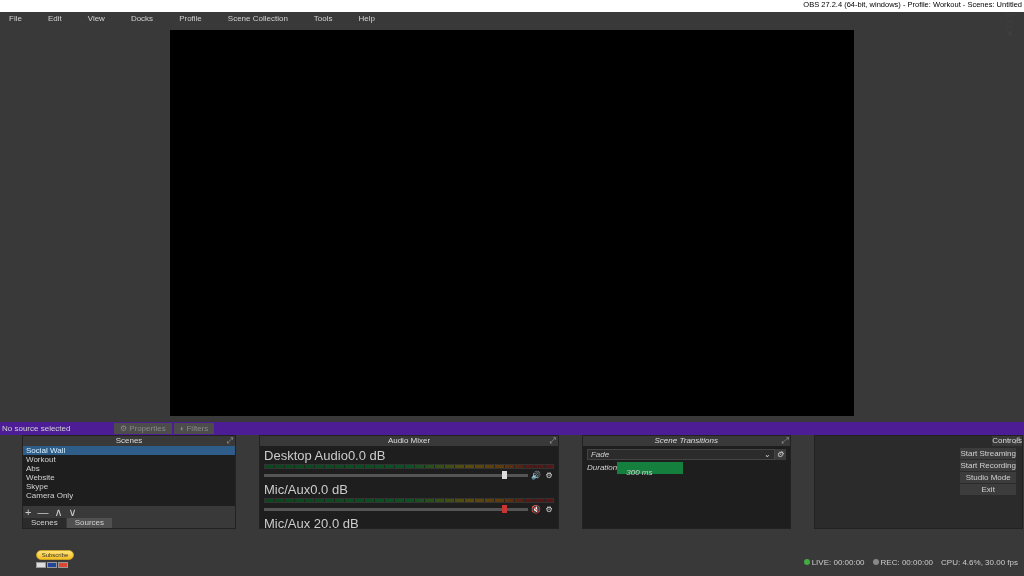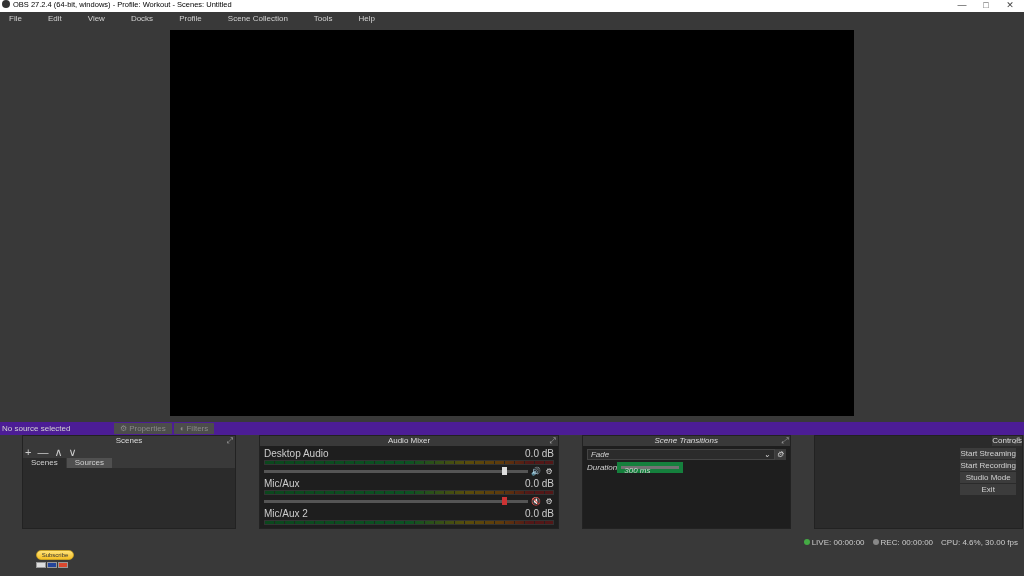--- a/index.html
+++ b/index.html
@@ -1,17 +1,17 @@
 <!DOCTYPE html>
 <html><head>
 <meta charset="utf-8">
 <style>
 * { margin:0; padding:0; box-sizing:border-box; font-family:"Segoe UI",Tahoma,sans-serif; }
 body { background:#393939; color:#d2d2d2; font-size:9px; width:1024px; height:576px; overflow:hidden; position:relative; }
-.titlebar { height:12px; background:#fff; color:#000; display:flex; align-items:flex-start; padding:0 2px; font-size:7.5px; }
+.titlebar { height:12px; background:#fff; color:#000; display:flex; align-items:flex-end; padding:0 2px; font-size:7.5px;flex-direction:column; }
 .titlebar .icon { width:8px; height:8px; background:#333; border-radius:50%; margin-right:3px; display:inline-block; }
 .titlebar .spacer { flex:1; }
 .titlebar .winbtn { width:24px; text-align:center; font-size:9px; color:#444; cursor:default; }
 .menubar { height:12px; background:#393939; display:flex; align-items:center; padding:0 4px; font-size:8px; gap:16px; }
 .menubar span { padding:0 5px; }
 .preview-area { height:398px; background:#393939; display:flex; align-items:center; justify-content:center; }
 .preview { width:684px; height:386px; background:#000; }
 .info-row { height:13px; background:#4c1d95; display:flex; align-items:center; padding:0 2px; font-size:8px; }
 .info-row .nosrc { flex:0 0 112px; }
 .info-row .btn { background:#4c4c4c; height:11px; padding:0 6px; display:flex; align-items:center; margin-right:2px; color:#888; }
@@ -24,39 +24,39 @@
 .scene-list { flex:1; overflow:hidden; background:#1e1e1e; }
 .scene-item { height:9px; padding:0 3px; font-size:8px; line-height:9px; color:#d2d2d2; }
 .scene-item.sel { background:#2f5d8a; color:#d7effd; }
 .scene-tools { height:12px; background:#393939; display:flex; align-items:center; padding:0 2px; gap:6px; font-size:11px; color:#ccc; }
 .scene-tabs { height:10px; background:#393939; display:flex; }
 .scene-tabs span { padding:0 8px; font-size:8px; line-height:10px; background:#2b2b2b; margin-right:1px; }
 .scene-tabs span.act { background:#505050; }
 .mixer { width:328px; }
 .mixer .body { flex:1; padding:2px 4px; overflow:hidden; background:#1e1e1e; }
 .track { margin-bottom:2px; }
-.track .row1 { display:flex; justify-content:space-between; font-size:10px; color:#ccc; }
+.track .row1 { display:flex; font-size:13px; color:#ccc; }
 .track .meter { height:5px; background:#111; position:relative; margin:1px 0; border:1px solid #333; }
 .track .meter .grad { position:absolute; inset:0; background:linear-gradient(90deg,#0a3,#0c4 50%,#db0 70%,#e80 82%,#c22 92%); opacity:.35; }
 .track .meter .ticks { position:absolute; inset:0; background:repeating-linear-gradient(90deg,transparent 0,transparent 9px,#222 9px,#222 10px); }
 .track .slider-row { display:flex; align-items:center; gap:3px; }
 .track .slider { flex:1; height:3px; background:#555; position:relative; }
 .track .slider .knob { position:absolute; width:5px; height:8px; background:#ddd; top:-3px; left:90%; }
 .track .slider .knob.red { background:#c33; }
 .track .icbtn { width:10px; height:10px; display:flex; align-items:center; justify-content:center; font-size:8px; color:#ddd; }
 .transitions { width:228px;font-style:italic; }
 .transitions .body { background:#1e1e1e; flex:1; padding:2px 4px; font-size:8px; }
 .trow { display:flex; align-items:center; height:13px; }
 .trow .sel { flex:1; background:#2b2b2b; border:1px solid #444; height:11px; line-height:9px; padding:0 3px; display:flex; justify-content:space-between; }
 .trow .gear { width:11px; height:11px; background:#3b3b3b; text-align:center; line-height:11px; }
-.trow .inp { width:66px; background:#737373; border:4px solid #15803d; height:11px; line-height:9px; padding:0 3px; text-align:left; }
+.trow .inp { width:66px; background:#737373; border:6px solid #15803d; height:11px; line-height:9px; padding:0 3px; text-align:left; }
 .controls { width:229px;align-items:flex-end; }
 .controls .body { background:#2b2b2b; flex:1; padding:2px 6px; display:flex; flex-direction:column; gap:1px; }
 .cbtn { background:#3c3c3c; height:11px; text-align:center; font-size:8px; line-height:11px; }
-.status { position:absolute; bottom:28px; right:6px; height:12px; display:flex; align-items:center; gap:8px; font-size:8px; color:#ccc;margin-top:16px; }
+.status { position:absolute; bottom:8px; right:6px; height:12px; display:flex; align-items:center; gap:8px; font-size:8px; color:#ccc;margin-top:16px; }
 .status .dot { width:6px; height:6px; border-radius:50%; background:#4a4; display:inline-block; margin-right:2px; }
 .status .dot.gray { background:#888; }
 .subscribe { position:absolute; left:36px; bottom:8px; width:38px; }
 .subscribe .btn { background:linear-gradient(#ffe37a,#f7c023); border:1px solid #c9a227; border-radius:6px; height:10px; font-size:6px; color:#333; text-align:center; line-height:9px; }
 .subscribe .cards { display:flex; gap:1px; margin-top:2px; }
 .subscribe .cards span { width:10px; height:6px; background:#ddd; border:1px solid #999; font-size:4px; text-align:center; }
 </style>
 </head>
 <body>
 
@@ -96,20 +96,28 @@
   </div>
 </div>
 
 <div class="docks">
 
   <div class="dock scenes">
     <div class="dock-title">
       <span>Scenes</span>
       <span class="pop">⤢</span>
     </div>
+    <div class="scene-list">
+      <div class="scene-item sel">Social Wall</div>
+      <div class="scene-item">Workout</div>
+      <div class="scene-item">Abs</div>
+      <div class="scene-item">Website</div>
+      <div class="scene-item">Skype</div>
+      <div class="scene-item">Camera Only</div>
+    </div>
     <div class="scene-tools">
       <span>+</span>
       <span>—</span>
       <span>∧</span>
       <span>∨</span>
     </div>
     <div class="scene-tabs">
       <span>Scenes</span>
       <span class="act">Sources</span>
     </div>

